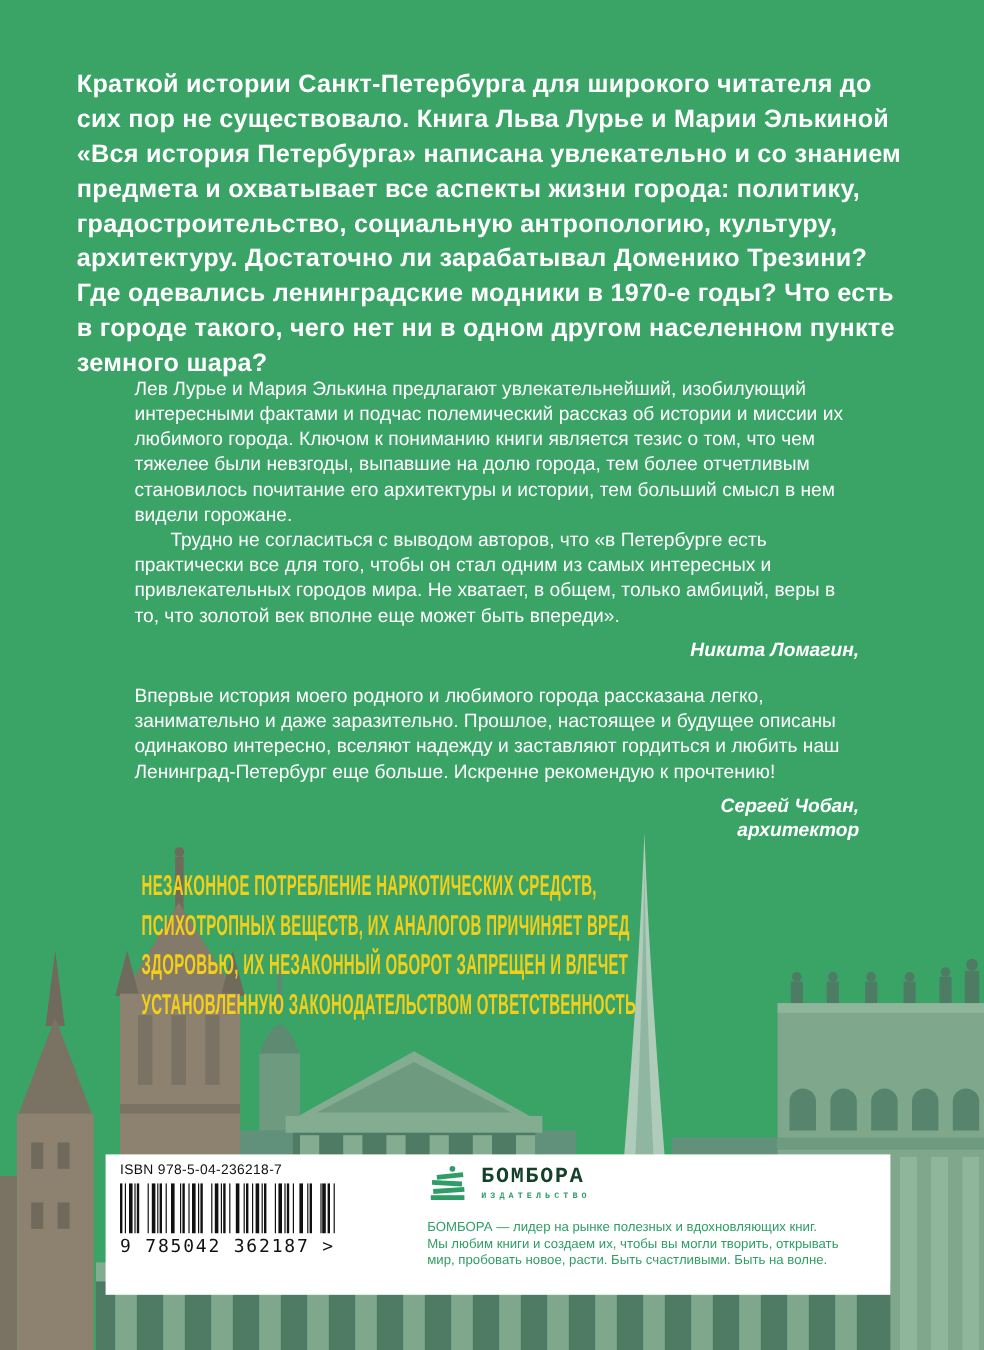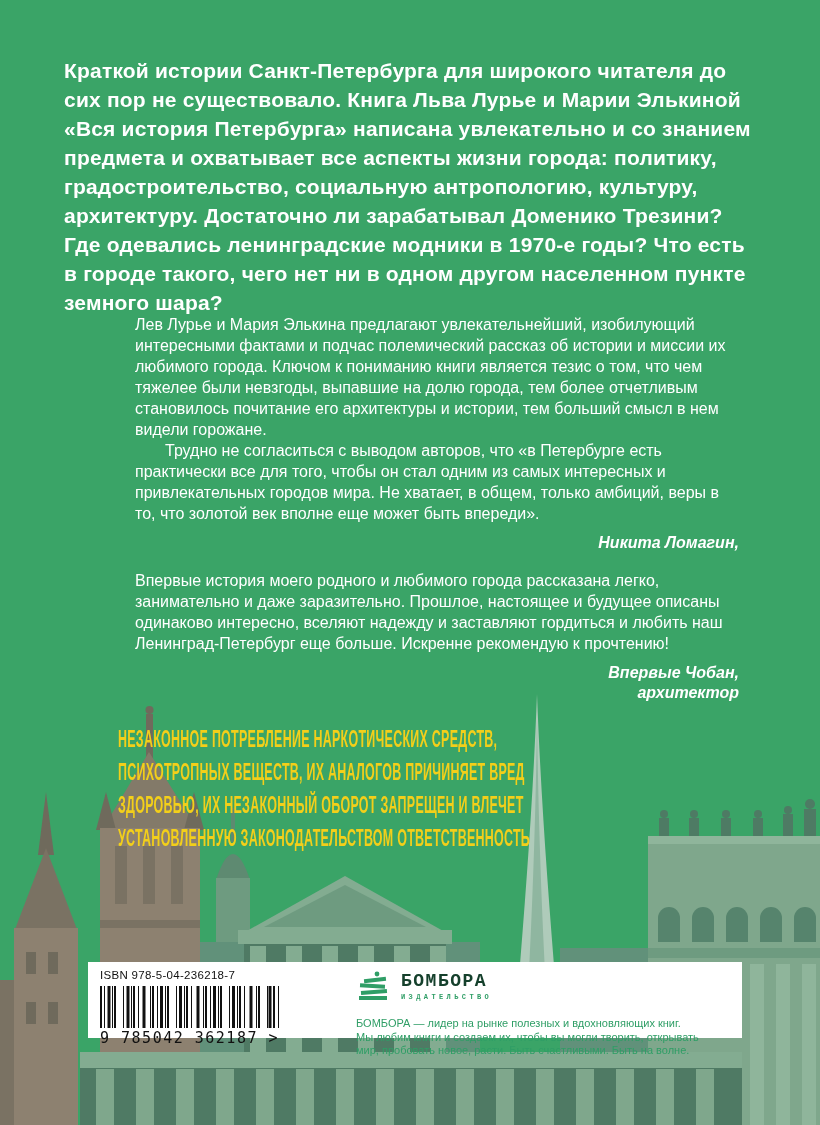--- a/index.html
+++ b/index.html
@@ -14,36 +14,36 @@
   
   .skyline{position:absolute;left:0;top:680px;width:820px;height:445px;}
   
   .intro{
     position:absolute;left:64px;top:56px;width:696px;
     color:#FFFFFF;font-size:21px;line-height:29px;font-weight:700;
     letter-spacing:.2px;
   }
   .quote{
     position:absolute;left:112px;width:604px;
-    color:#FFFFFF;font-size:16px;line-height:21px;margin-left:23px;
+    color:#FFFFFF;font-size:16px;line-height:21px;
   }
   .quote p{margin:0;}
   .quote p.indent{text-indent:30px;}
   .q1{top:314px;}
   .q2{top:570px;}
   .attribution{margin-top:9px;font-style:italic;text-align:right;line-height:20px;font-weight:bold;}
   .warning{
     position:absolute;left:118px;top:722px;
     color:#F3CF1A;font-weight:bold;font-size:24px;line-height:33px;
     transform:scaleX(0.52);transform-origin:left top;white-space:nowrap;
     letter-spacing:.5px;
   }
   
   .footer-bar{
-    position:absolute;left:88px;top:962px;width:654px;height:76px;
+    position:absolute;left:88px;top:962px;width:654px;height:117px;
     background:#FFFFFF;
   }
   .isbn-block{position:absolute;left:12px;top:7px;width:230px;color:#111;}
   .isbn{font-size:11.5px;letter-spacing:.3px;}
   .barcode{display:block;margin-top:5px;}
   .barcode-digits{
     font-family:"DejaVu Sans Mono", monospace;
     font-size:15px;letter-spacing:1.5px;margin-top:1px;color:#111;
   }
   .publisher-block{position:absolute;left:268px;top:7px;width:378px;}
@@ -169,21 +169,21 @@
     <p>Лев Лурье и Мария Элькина предлагают увлекательнейший, изобилующий интересными фактами и подчас полемический рассказ об истории и миссии их любимого города. Ключом к пониманию книги является тезис о том, что чем тяжелее были невзгоды, выпавшие на долю города, тем более отчетливым становилось почитание его архитектуры и истории, тем больший смысл в нем видели горожане.</p>
     <p class="indent">Трудно не согласиться с выводом авторов, что «в Петербурге есть практически все для того, чтобы он стал одним из самых интересных и привлекательных городов мира. Не хватает, в общем, только амбиций, веры в то, что золотой век вполне еще может быть впереди».</p>
     <div class="attribution">
       <div>Никита Ломагин,</div>
     </div>
   </div>
 
   <div class="quote q2">
     <p>Впервые история моего родного и любимого города рассказана легко, занимательно и даже заразительно. Прошлое, настоящее и будущее описаны одинаково интересно, вселяют надежду и заставляют гордиться и любить наш Ленинград-Петербург еще больше. Искренне рекомендую к прочтению!</p>
     <div class="attribution">
-      <div>Впервые Чобан,</div>
+      <div>Сергей Чобан,</div>
       <div>архитектор</div>
     </div>
   </div>
 
   <div class="warning">
     <div>НЕЗАКОННОЕ ПОТРЕБЛЕНИЕ НАРКОТИЧЕСКИХ СРЕДСТВ,</div>
     <div>ПСИХОТРОПНЫХ ВЕЩЕСТВ, ИХ АНАЛОГОВ ПРИЧИНЯЕТ ВРЕД</div>
     <div>ЗДОРОВЬЮ, ИХ НЕЗАКОННЫЙ ОБОРОТ ЗАПРЕЩЕН И ВЛЕЧЕТ</div>
     <div>УСТАНОВЛЕННУЮ ЗАКОНОДАТЕЛЬСТВОМ ОТВЕТСТВЕННОСТЬ</div>
   </div>

